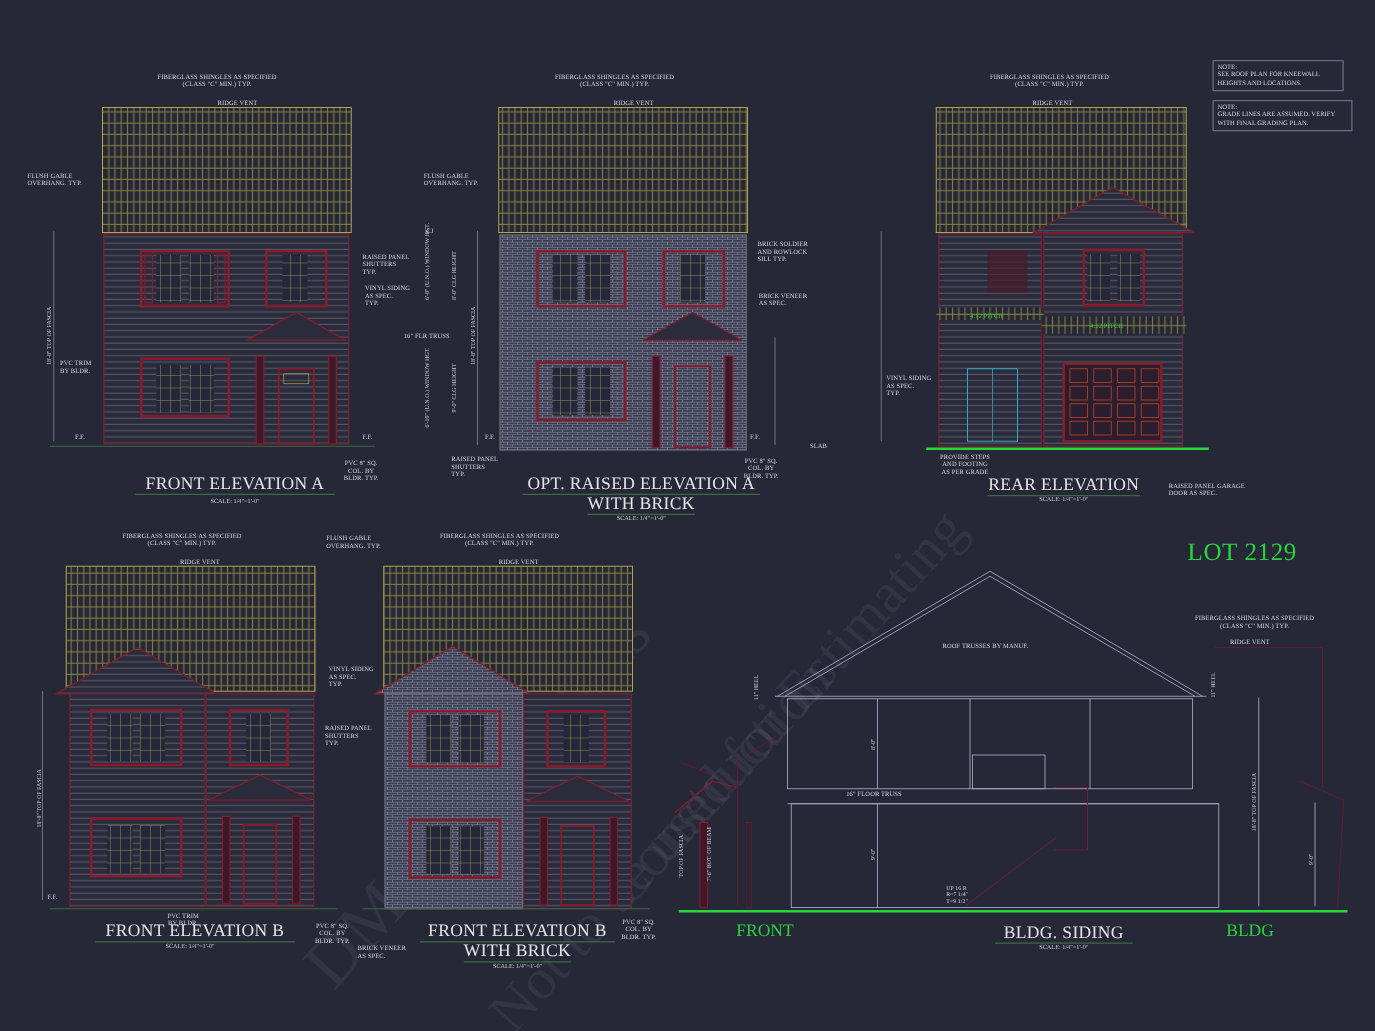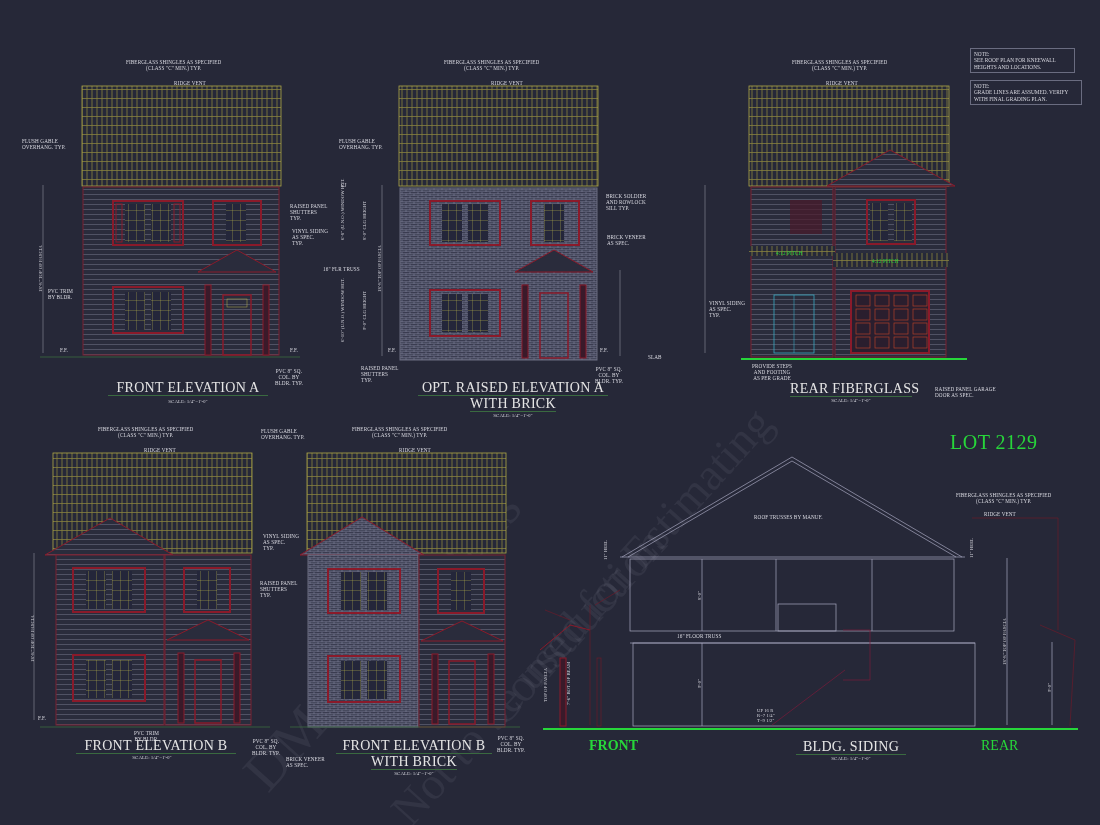--- a/index.html
+++ b/index.html
@@ -270,21 +270,21 @@
   <div class="note" style="left:872px;top:258px;color:#27d63a;">4:12 PITCH</div>
   <div class="note" style="left:709px;top:300px;">VINYL SIDING
 AS SPEC.
 TYP.</div>
   <div class="note c" style="left:752px;top:363px;">PROVIDE STEPS
 AND FOOTING
 AS PER GRADE</div>
   <div class="note" style="left:935px;top:386px;">RAISED PANEL GARAGE
 DOOR AS SPEC.</div>
   <div class="title" style="left:790px;top:381px;width:122px;">
-      <span class="ul">REAR FIBERGLASS</span>
+      <span class="ul">REAR ELEVATION</span>
     </div>
   <div class="scale" style="left:811px;top:398px;width:80px;">SCALE: 1/4"=1'-0"</div>
 
   <div class="notebox" style="left:970px;top:48px;width:97px;"><span>NOTE:</span><br><span>SEE ROOF PLAN FOR KNEEWALL
 HEIGHTS AND LOCATIONS.</span></div>
   <div class="notebox" style="left:970px;top:80px;width:104px;"><span>NOTE:</span><br><span>GRADE LINES ARE ASSUMED. VERIFY
 WITH FINAL GRADING PLAN.</span></div>
 
   <div class="lot" style="left:950px;top:395px;margin-top:36px;">LOT 2129</div>
 
@@ -337,20 +337,20 @@
   <div class="note" style="left:757px;top:708px;font-size:4.6px;line-height:5px;">UP 16 R
 R=7 1/4"
 T=9 1/2"</div>
   <div class="vtext" style="left:603px;top:560px;">11" HEEL</div>
   <div class="vtext" style="left:969px;top:558px;">11" HEEL</div>
   <div class="vtext" style="left:697px;top:600px;">8'-0"</div>
   <div class="vtext" style="left:697px;top:688px;">9'-0"</div>
   <div class="vtext" style="left:1002px;top:665px;">18'-8"
 TOP OF FASCIA</div>
   <div class="vtext" style="left:1047px;top:692px;">9'-0"</div>
-  <div class="sect-label" style="left:589px;top:738px;font-weight:bold;">FRONT</div>
+  <div class="sect-label" style="left:589px;top:738px;">FRONT</div>
   <div class="title" style="left:796px;top:739px;width:110px;">
       <span class="ul">BLDG. SIDING</span>
     </div>
   <div class="scale" style="left:811px;top:756px;width:80px;">SCALE: 1/4"=1'-0"</div>
-  <div class="sect-label" style="left:981px;top:738px;">REAR</div>
+  <div class="sect-label" style="left:981px;top:738px;">BLDG</div>
 
 </div>
 
 </body></html>

